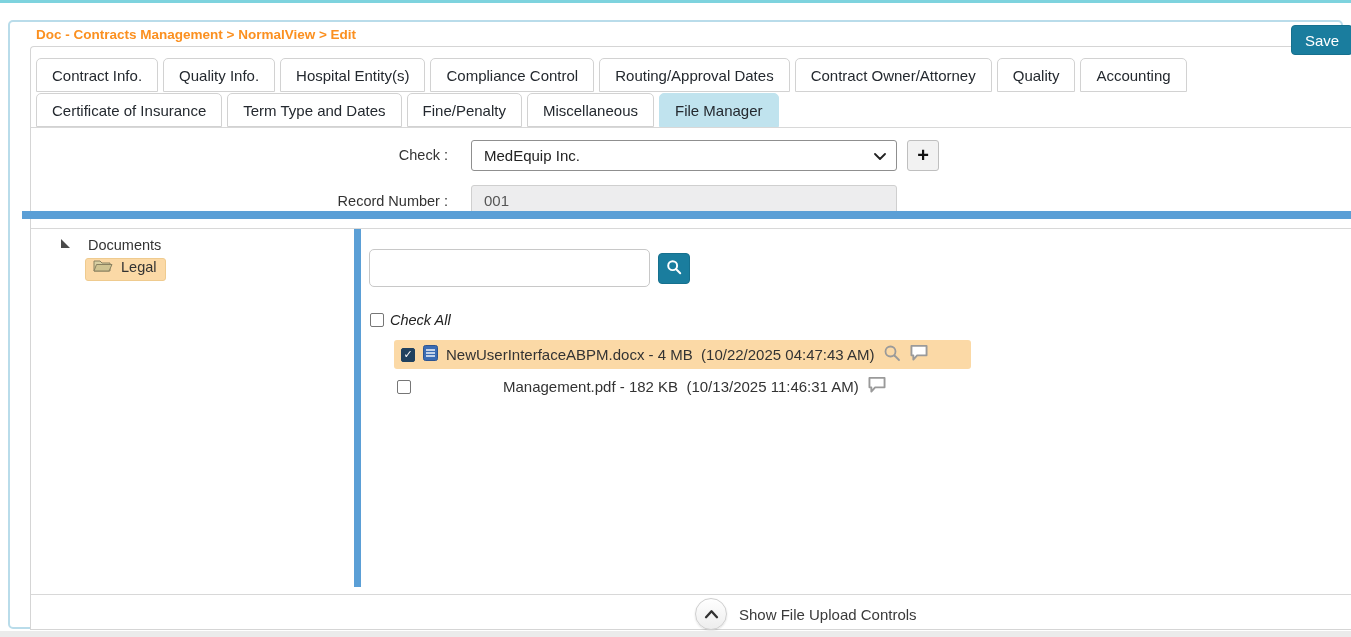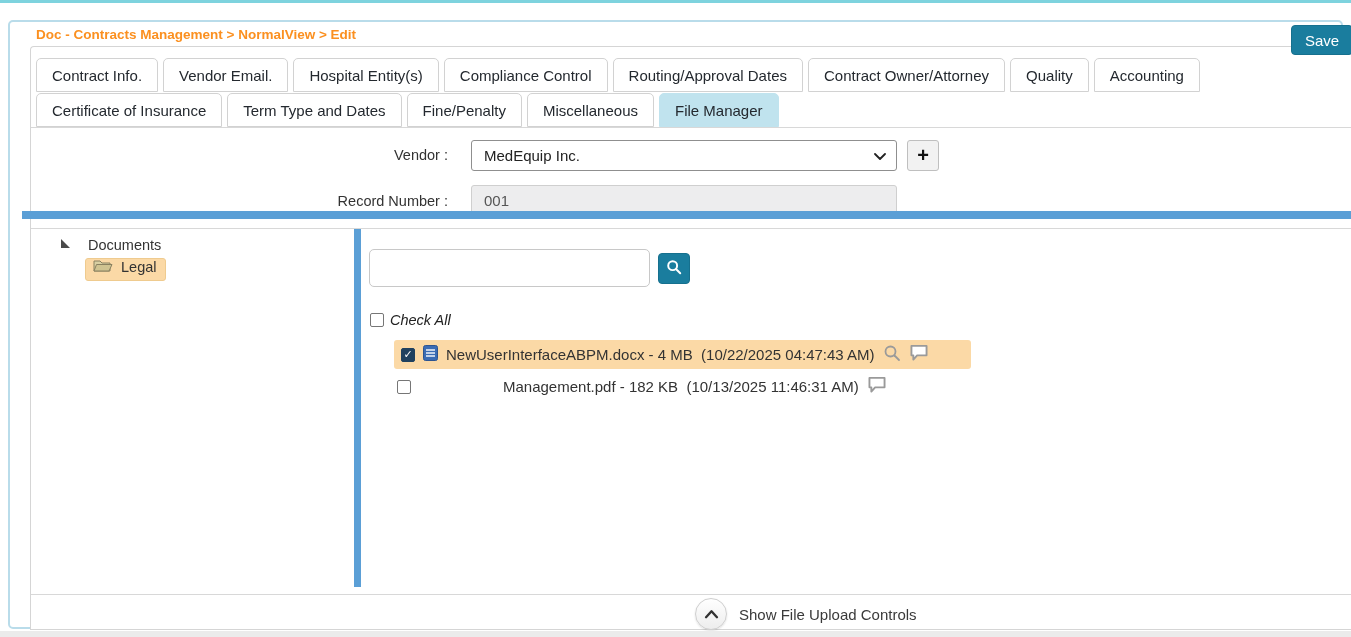--- a/index.html
+++ b/index.html
@@ -107,39 +107,39 @@
   <div class="top-line"></div>
   <div class="frame"></div>
 
   <div class="breadcrumb">Doc - Contracts Management &gt; NormalView &gt; Edit</div>
   <button class="save-btn">Save</button>
 
   <div class="content-box">
 
     <div class="tabs-row r1">
       <div class="tab">Contract Info.</div>
-      <div class="tab">Vendor Email.</div>
+      <div class="tab">Quality Info.</div>
       <div class="tab">Hospital Entity(s)</div>
       <div class="tab">Compliance Control</div>
       <div class="tab">Routing/Approval Dates</div>
       <div class="tab">Contract Owner/Attorney</div>
       <div class="tab">Quality</div>
       <div class="tab">Accounting</div>
     </div>
 
     <div class="tabs-row r2">
       <div class="tab">Certificate of Insurance</div>
       <div class="tab">Term Type and Dates</div>
       <div class="tab">Fine/Penalty</div>
       <div class="tab">Miscellaneous</div>
       <div class="tab active">File Manager</div>
     </div>
     <div class="tabstrip-line"></div>
 
-    <div class="form-label vendor-label">Vendor :</div>
+    <div class="form-label vendor-label">Check :</div>
     <div class="vendor-select">
       <span>MedEquip Inc.</span>
       <span>
         <svg width="12" height="8" viewBox="0 0 12 8">
             <path d="M1 1 L6 6 L11 1" fill="none" stroke="#222" stroke-width="1.8" stroke-linecap="round" stroke-linejoin="round"></path>
           </svg>
       </span>
     </div>
     <button class="add-btn">+</button>
 

